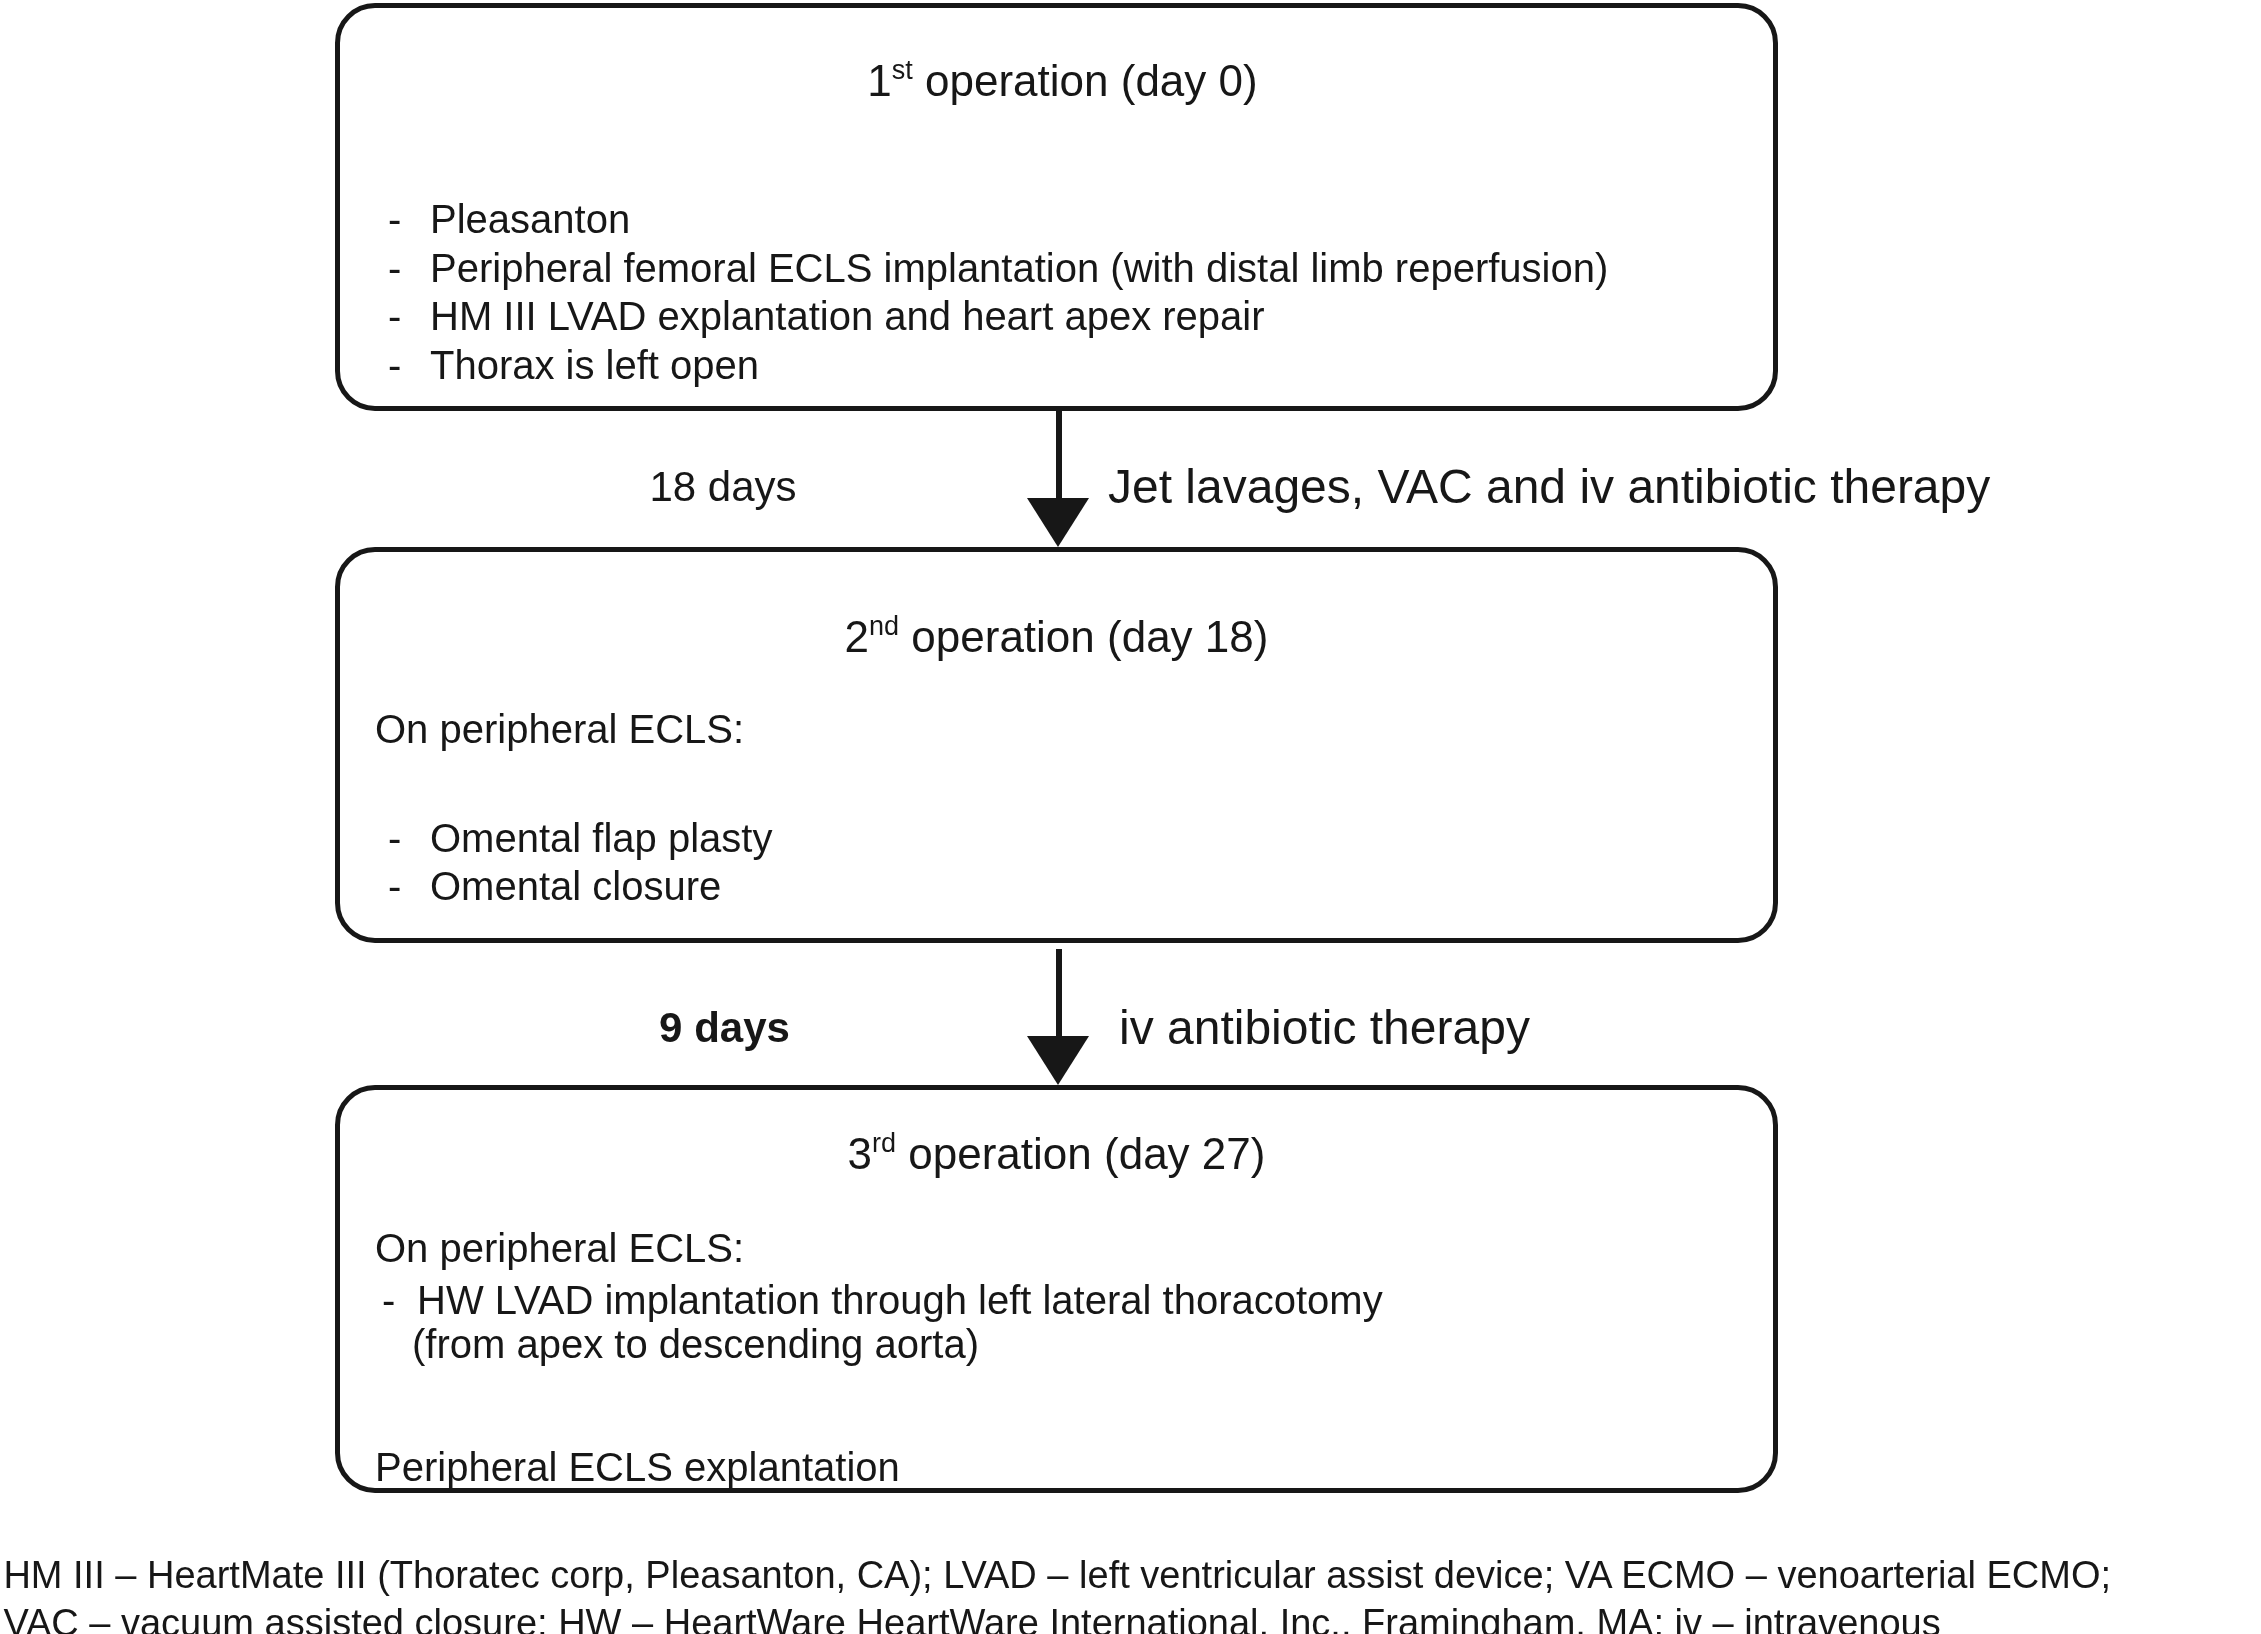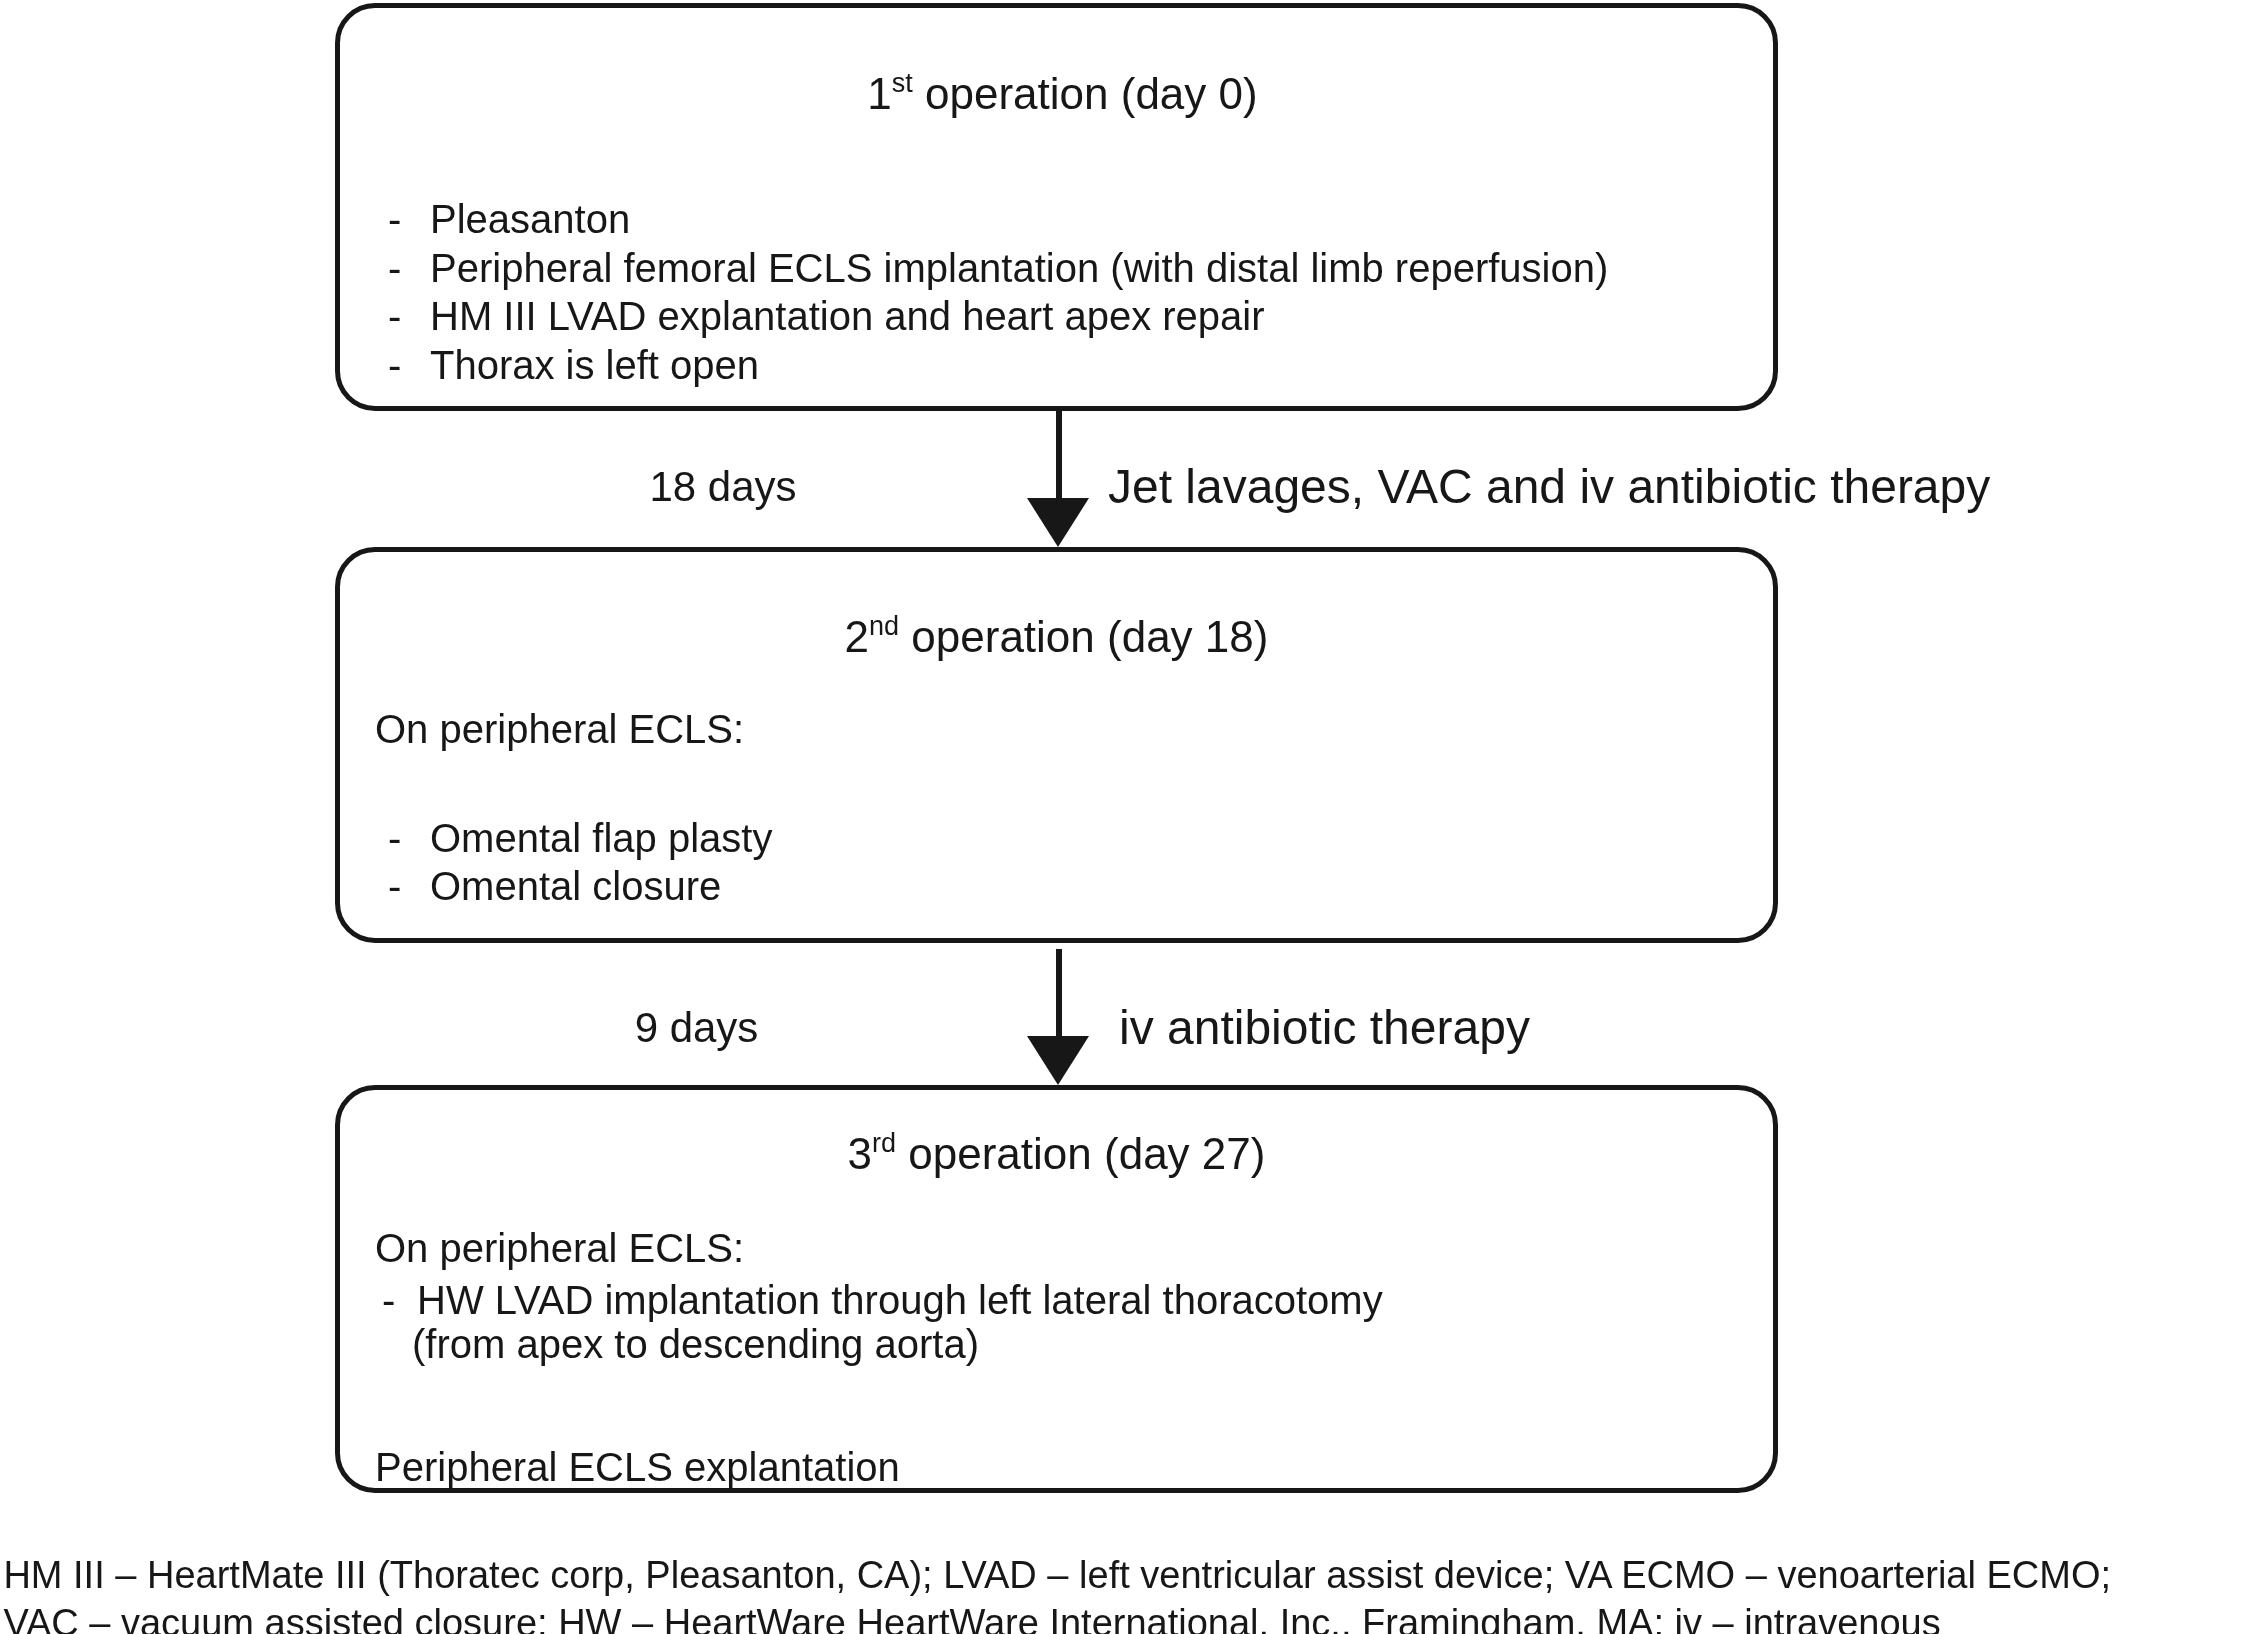--- a/index.html
+++ b/index.html
@@ -34,21 +34,21 @@
 
   .box-title {
     position: absolute;
     left: 0;
     right: 0;
     text-align: center;
     font-size: 44px;
     line-height: 47px;
     white-space: nowrap;
   }
-  #box1 .box-title { top: 62px; padding-left: 12px; }
+  #box1 .box-title { top: 49px; padding-left: 12px; }
   #box2 .box-title { top: 61px; }
   #box3 .box-title { top: 40px; }
 
   .ord {
     font-size: 27px;
     position: relative;
     top: -17px;
     letter-spacing: 0;
   }
 
@@ -111,21 +111,21 @@
 
   
   .duration {
     position: absolute;
     font-size: 42px;
     line-height: 49px;
     text-align: center;
     white-space: nowrap;
   }
   #duration1 { left: 555px; width: 336px; top: 462px; }
-  #duration2 { left: 533px; width: 327px; top: 1003px; }
+  #duration2 { left: 561px; width: 327px; top: 1003px; font-weight: bold; }
   .therapy {
     position: absolute;
     font-size: 48px;
     line-height: 49px;
     white-space: nowrap;
   }
   #therapy1 { left: 1108px; top: 462px; }
   #therapy2 { left: 1119px; top: 1003px; }
 
   

